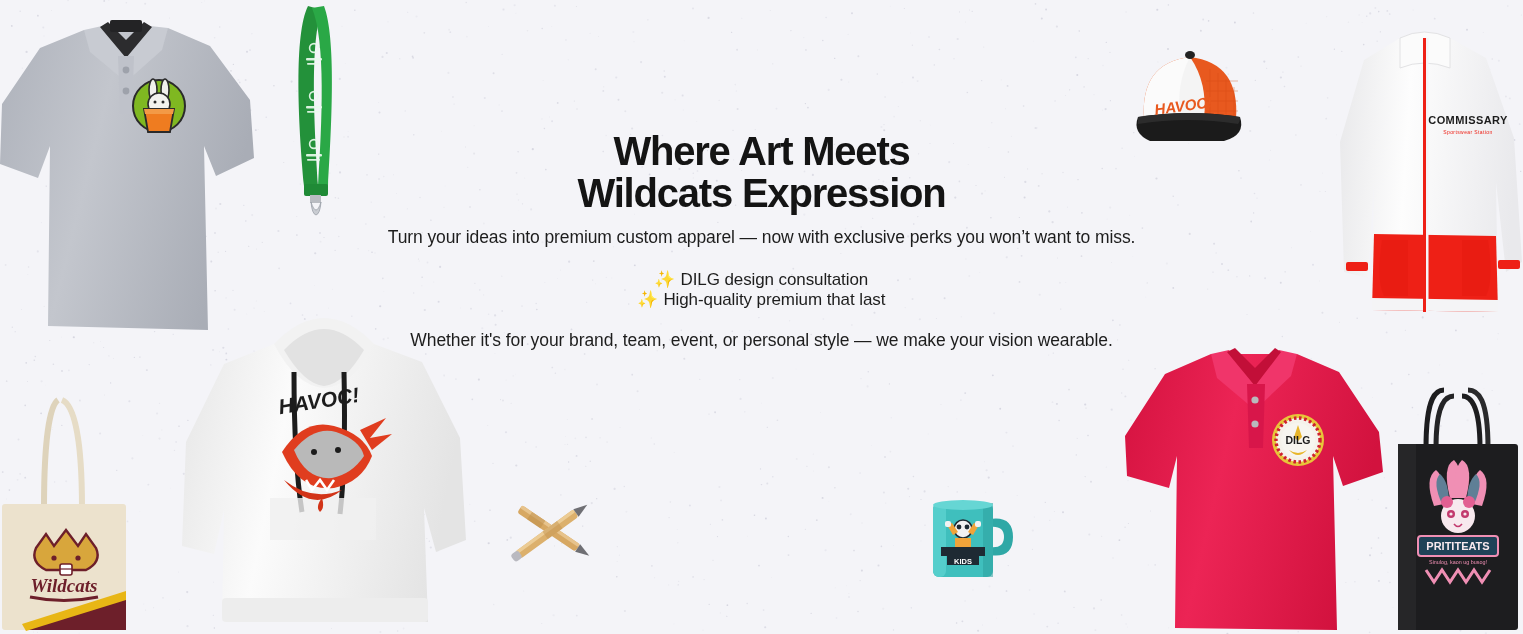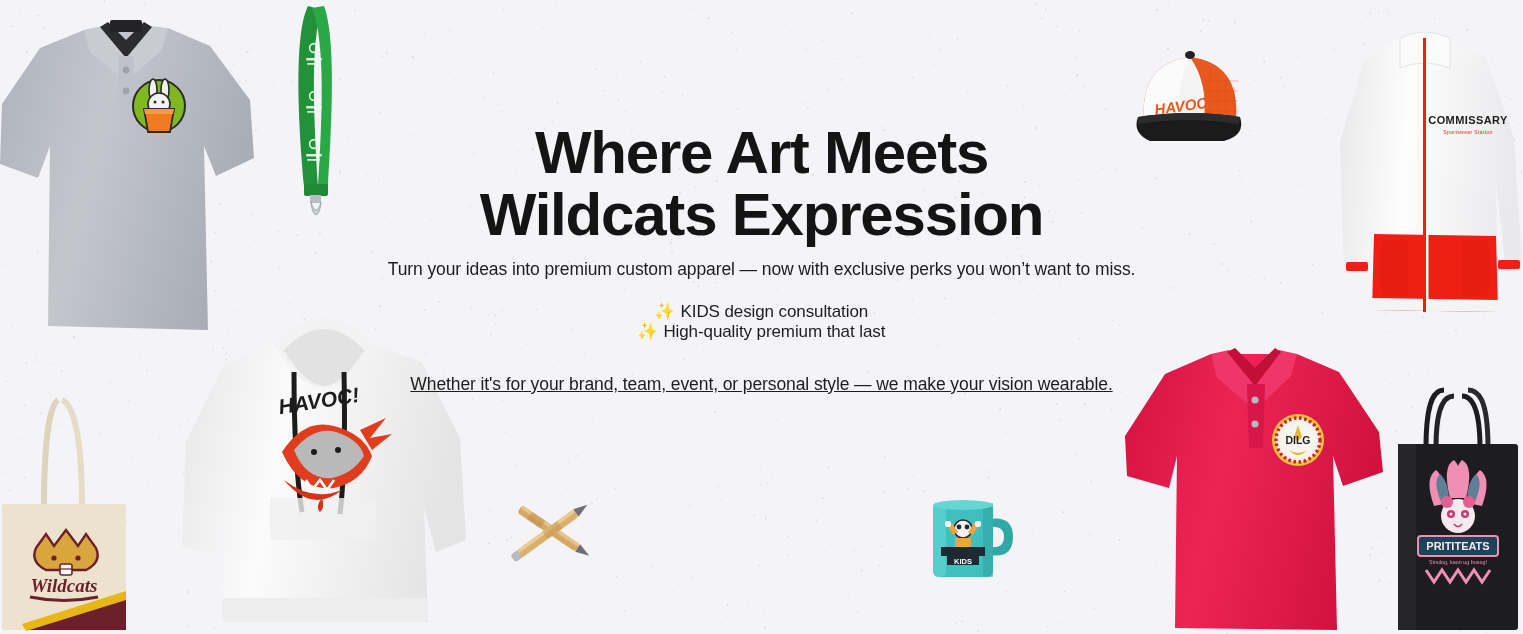--- a/index.html
+++ b/index.html
@@ -11,34 +11,34 @@
   }
   
   #speckle{position:absolute;inset:0;z-index:0;pointer-events:none;}
 
   
   .hero{
     position:absolute;left:0;right:0;top:118px;z-index:30;
     text-align:center;
   }
   .hero h1{
-    margin:4px;color:#141414;
-    font-size:60px;line-height:1.04;font-weight:bold;
+    margin:13px;color:#141414;
+    font-size:40px;line-height:1.04;font-weight:bold;
     letter-spacing:-1.2px;
   }
   .hero h1 .l2{display:block;}
   .sub{
     margin-top:12px;color:#1d1d1d;font-size:17.5px;letter-spacing:-.1px;
   }
   .perks{margin-top:22px;}
   .perks .perk{
     color:#1d1d1d;font-size:17px;line-height:20px;letter-spacing:-.1px;
   }
   .perks .spark{color:#f2c230;}
-  .closing{margin-top:32px;color:#1d1d1d;font-size:17.5px;letter-spacing:-.1px;text-decoration:underline;}
+  .closing{margin-top:20px;color:#1d1d1d;font-size:17.5px;letter-spacing:-.1px;}
 
   
   .prod{position:absolute;z-index:10;}
 
   
   #polo-gray{left:-8px;top:-4px;width:268px;height:340px;}
   
   #lanyard{left:288px;top:0px;width:56px;height:222px;}
   
   #tote-cream{left:-4px;top:386px;width:140px;height:252px;}
@@ -1471,21 +1471,21 @@
 <div class="hero">
   <h1>
     <span>Where Art Meets</span>
     <span class="l2">Wildcats Expression</span>
   </h1>
   <div class="sub">Turn your ideas into premium custom apparel — now with exclusive perks you won’t want to miss.</div>
 
   <div class="perks">
     <div class="perk">
       <span class="spark">✨</span>
-      <span>KIDS design consultation</span>
+      <span>DILG design consultation</span>
     </div>
     <div class="perk">
       <span class="spark">✨</span>
       <span>High-quality premium that last</span>
     </div>
   </div>
 
   <div class="closing">Whether it's for your brand, team, event, or personal style — we make your vision wearable.</div>
 </div>
 

